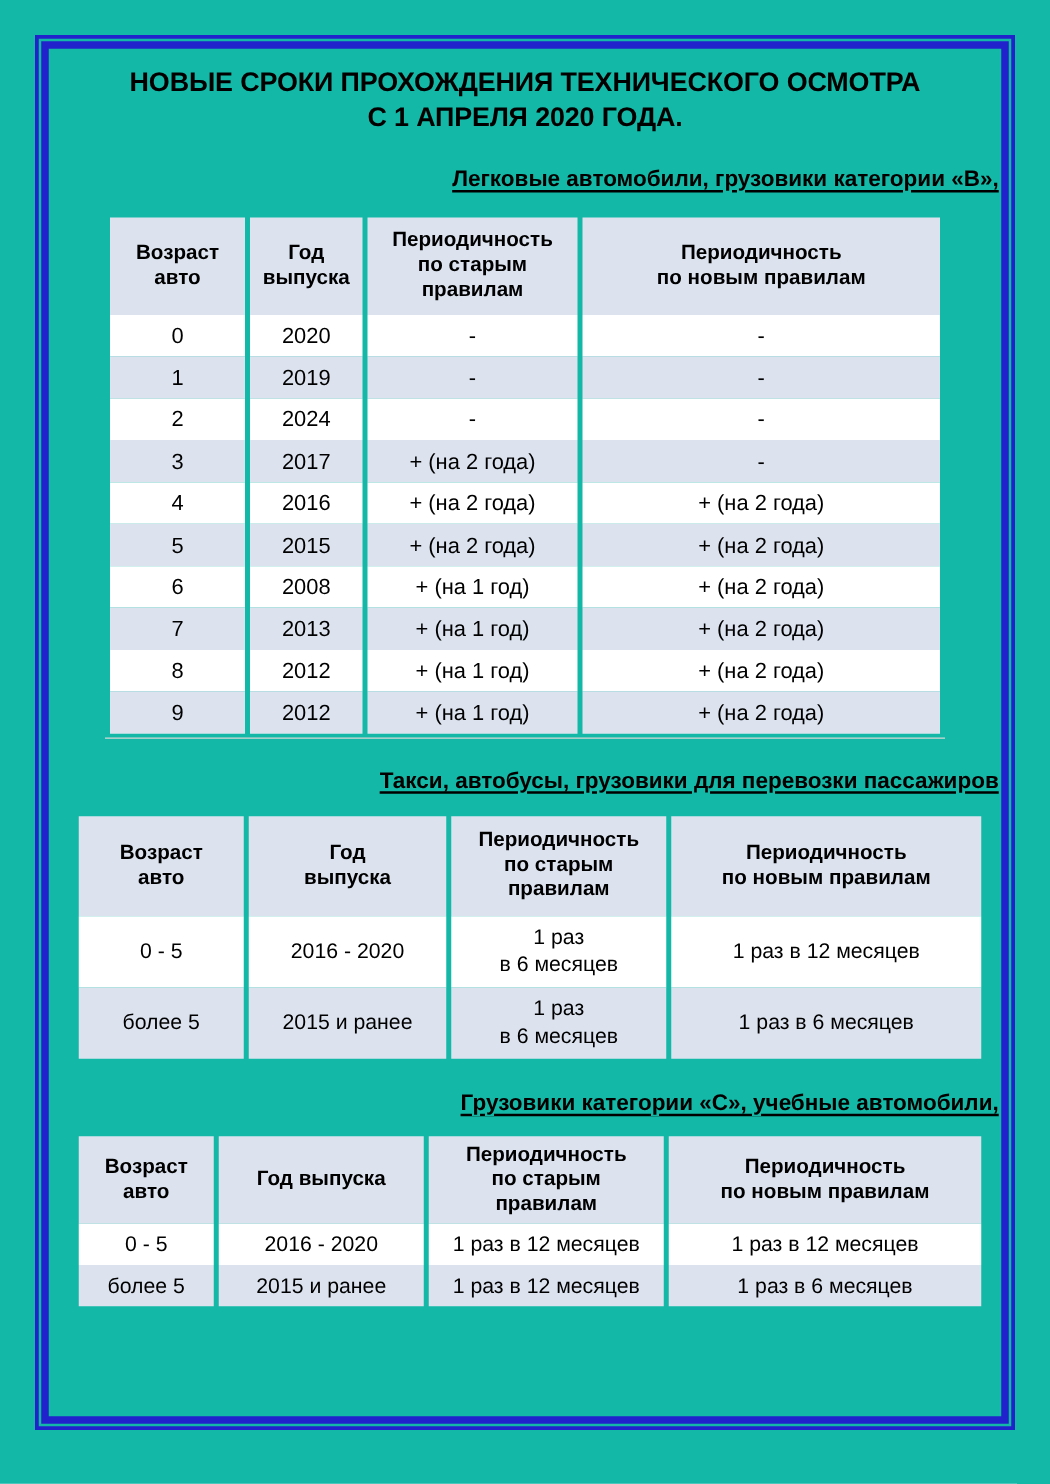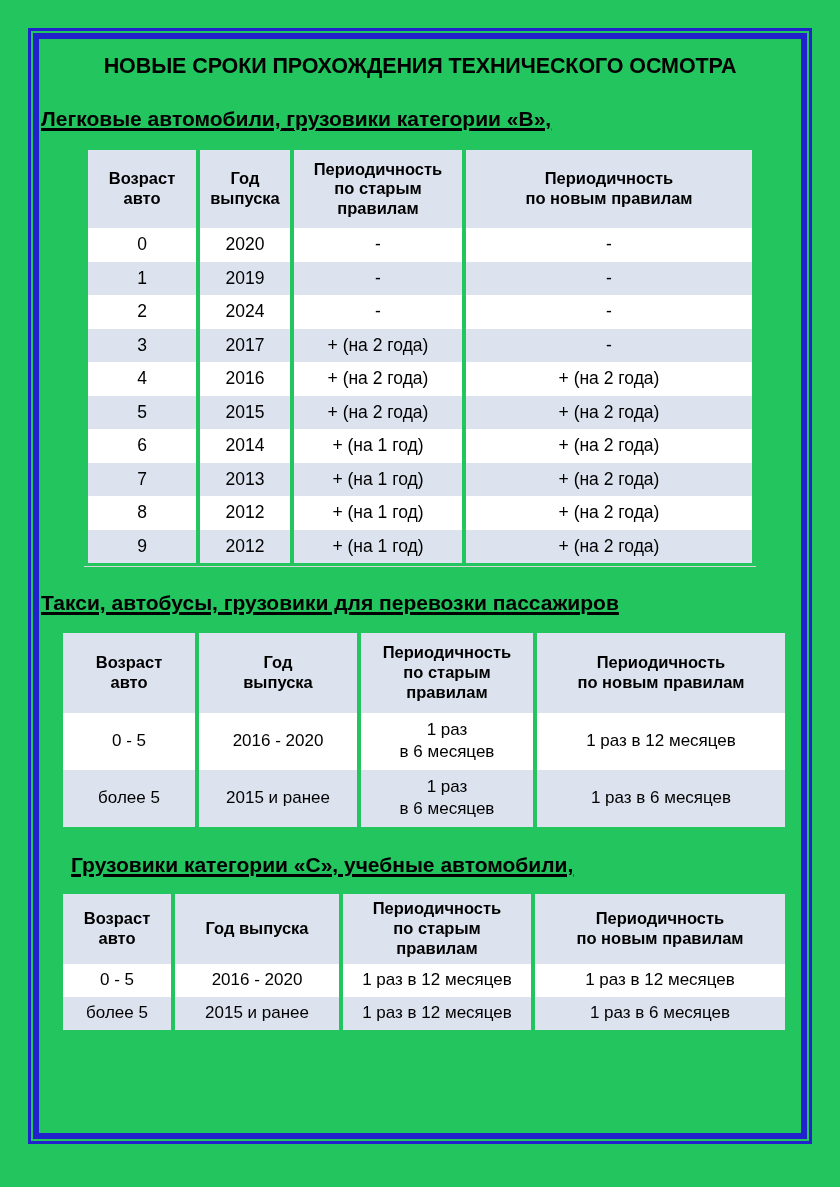--- a/index.html
+++ b/index.html
@@ -14,21 +14,21 @@
     color: #000000;
     overflow: hidden;
   }
 
   
   #poster {
     position: relative;
     width: 840px;
     height: 1187px;
     box-sizing: border-box;
-    background: #22c55e;
+    background: #14b8a6;
   }
   .frame-outer {
     position: absolute;
     left: 28px;
     top: 28px;
     right: 28px;
     bottom: 43px;
     border: 3px solid #2222cc;
     box-sizing: border-box;
   }
@@ -58,26 +58,25 @@
     font-size: 21.5px;
     font-weight: bold;
     line-height: 1.28;
     letter-spacing: -0.1px;
     margin: 14px 0 0 0;
     padding: 0 6px;
   }
   .main-title .line2 { display: block; }
 
   .section-title {
-    text-align: left;
-    font-size: 21px;
+    text-align: right;
+    font-size: 18px;
     font-weight: bold;
     line-height: 1.32;
     padding: 0 2px;
-    text-decoration: underline;
   }
   .section-title .ul {
     text-decoration: underline;
     text-decoration-thickness: 2px;
     text-underline-offset: 2.5px;
   }
   .section-title .ln { display: block; }
 
   #sec1-title { margin-top: 24px; }
   #sec2-title { margin-top: 0; }
@@ -163,20 +162,21 @@
 
 <div id="poster">
 
   <div class="frame-outer"></div>
   <div class="frame-inner"></div>
 
   <div class="content">
 
     <div class="main-title">
       <span>НОВЫЕ СРОКИ ПРОХОЖДЕНИЯ ТЕХНИЧЕСКОГО ОСМОТРА</span>
+      <span class="line2">С 1 АПРЕЛЯ 2020 ГОДА.</span>
     </div>
 
     <div class="section-title" id="sec1-title">
       <span class="ln"><span class="ul">Легковые автомобили, грузовики категории «В»,</span></span>
     </div>
 
     <div id="table1-wrap">
       <table class="tbl" id="table1">
         <colgroup>
           <col class="c1">
@@ -237,21 +237,21 @@
             <td>+ (на 2 года)</td>
           </tr>
           <tr class="band">
             <td>5</td>
             <td>2015</td>
             <td>+ (на 2 года)</td>
             <td>+ (на 2 года)</td>
           </tr>
           <tr class="plain">
             <td>6</td>
-            <td>2014</td>
+            <td>2008</td>
             <td>+ (на 1 год)</td>
             <td>+ (на 2 года)</td>
           </tr>
           <tr class="band">
             <td>7</td>
             <td>2013</td>
             <td>+ (на 1 год)</td>
             <td>+ (на 2 года)</td>
           </tr>
           <tr class="plain">

